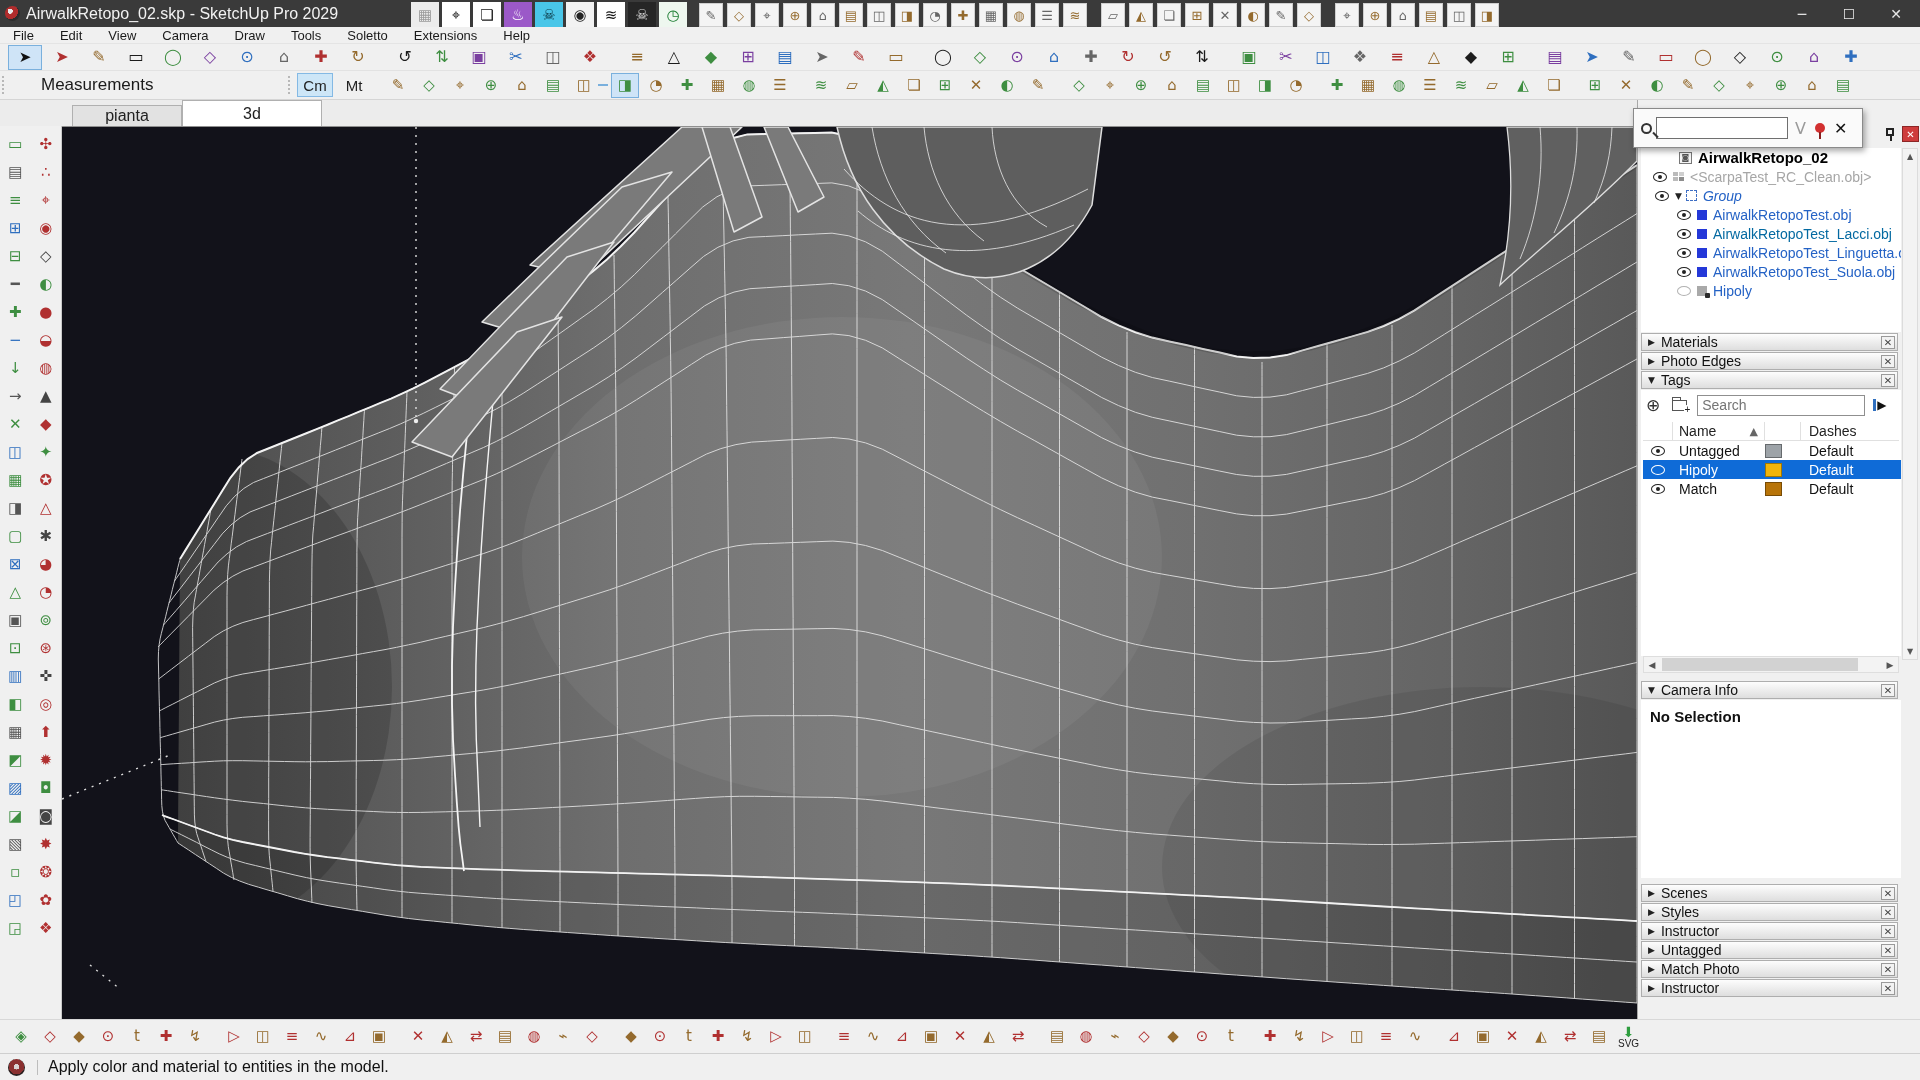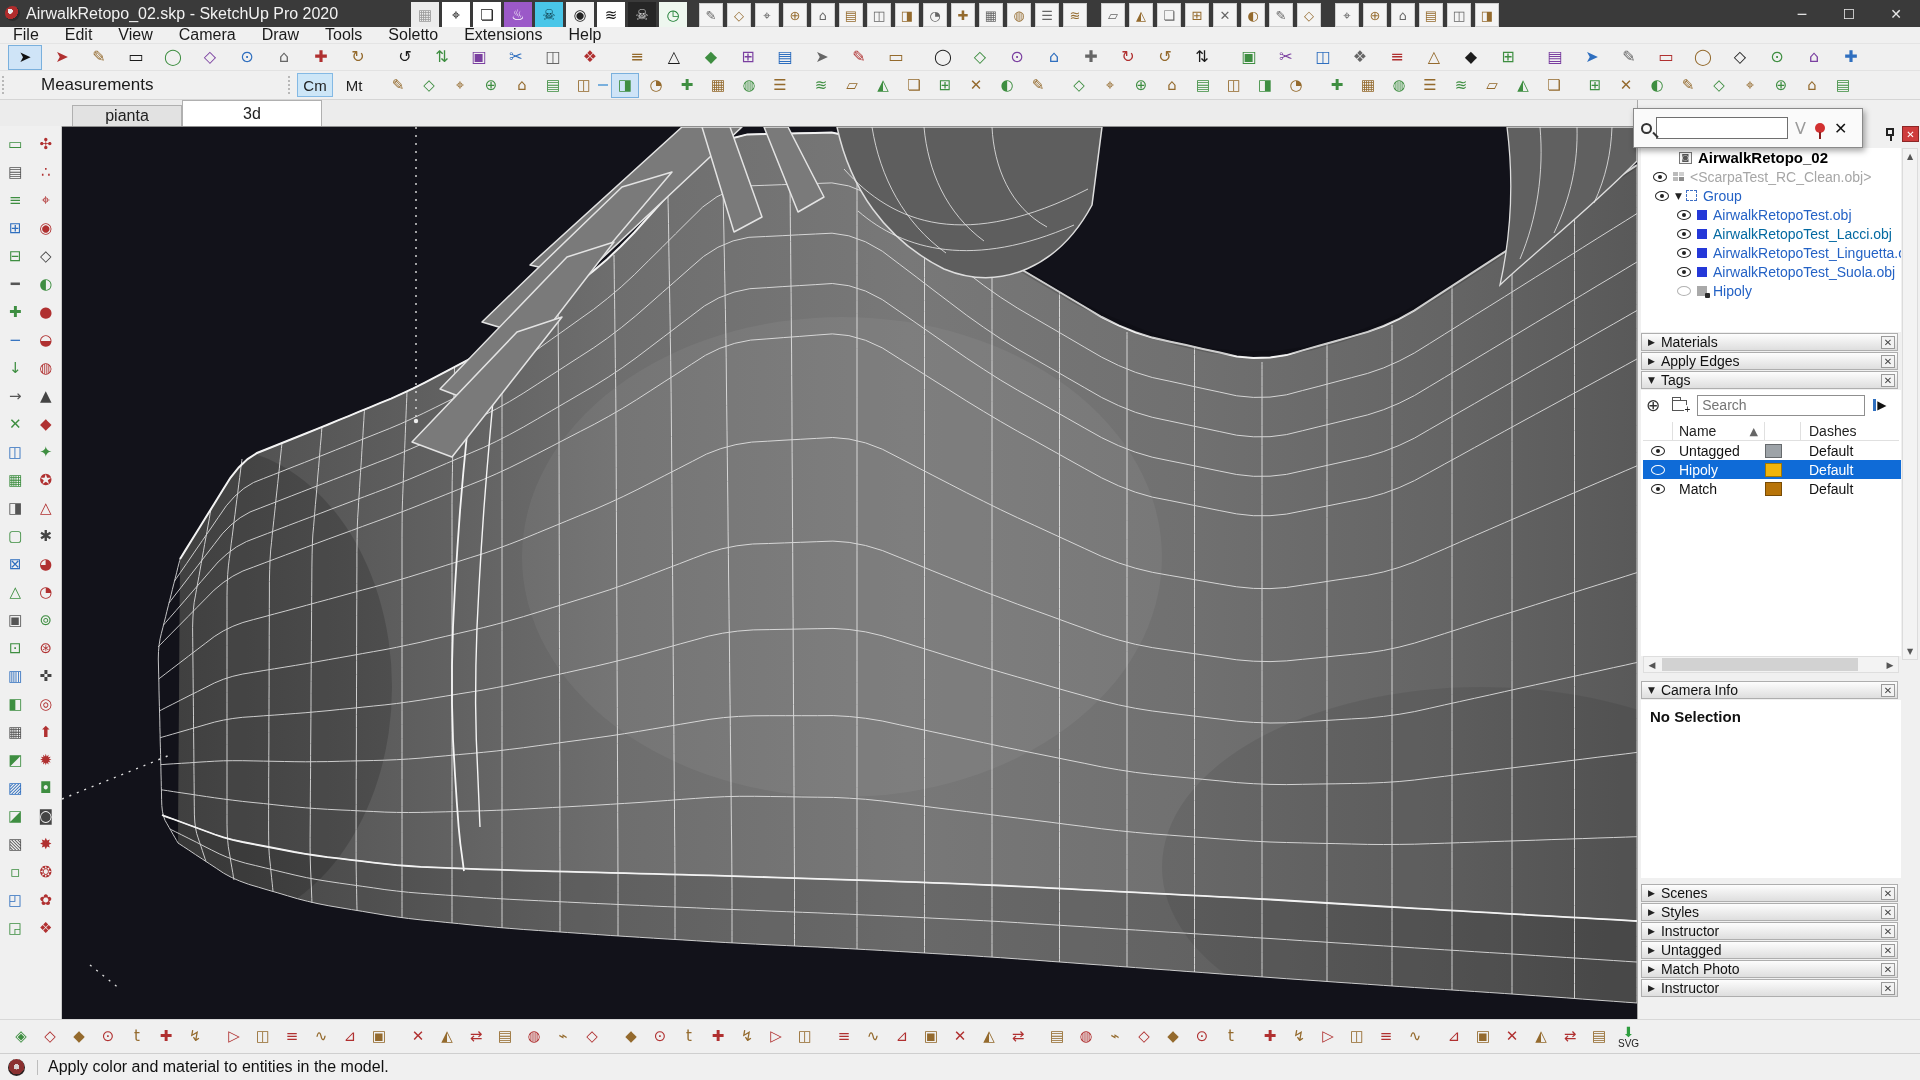--- a/index.html
+++ b/index.html
@@ -8,21 +8,21 @@
   
   #titlebar{left:0;top:0;width:1920px;height:27px;background:#3a3a3a;color:#fff;display:flex;align-items:center}
   #su-logo{width:15px;height:15px;border-radius:50%;margin:0 6px 0 5px;background:radial-gradient(circle at 35% 35%,#e8e8e8 0 18%,#b02c2c 19% 55%,#2b2b2b 56%);flex:none}
   #win-title{font-size:16px;color:#f2f2f2;white-space:nowrap}
   .wbtn{position:absolute;top:0;height:27px;width:46px;display:flex;align-items:center;justify-content:center;color:#e8e8e8;font-size:14px;font-family:"DejaVu Sans",sans-serif}
   
   .strip{display:flex;align-items:center}
   .icn{display:inline-flex;align-items:center;justify-content:center;font-family:"DejaVu Sans",sans-serif;flex:none;line-height:1;user-select:none}
   .handle{width:5px;height:18px;border-left:2px dotted #b8b8b8;margin:0 4px 0 2px;flex:none}
   #menubar{left:0;top:27px;width:1920px;height:17px;background:#f0f0f0;display:flex;align-items:center;border-bottom:1px solid #e4e4e4}
-  #menubar span{font-size:16px;color:#1a1a1a;padding:0 13px;white-space:nowrap}
+  #menubar span{font-size:13px;color:#1a1a1a;padding:0 13px;white-space:nowrap}
   #titlestrip{left:408px;top:1px;height:28px}
   #row2{left:0;top:44px;width:1920px;height:27px;background:#f0f0f0;border-bottom:1px solid #e2e2e2}
   #row3{left:0;top:71px;width:1920px;height:29px;background:#f0f0f0;border-bottom:1px solid #d5d5d5}
   #meas-label{font-size:17px;color:#1b1b1b;margin-left:30px;width:185px}
   .unitbtn{width:36px;height:24px;display:flex;align-items:center;justify-content:center;font-size:15px;color:#222;border:1px solid transparent;margin-right:3px}
   .unitbtn.on{background:#cde6f7;border-color:#84b9e4}
   
   #tabbar{left:0;top:100px;width:1637px;height:26px;background:#ececec;display:flex;align-items:flex-end}
   .tab{font-size:16px;color:#222;display:flex;align-items:center;justify-content:center}
   #tab-pianta{width:110px;height:21px;background:#e2e2e2;border:1px solid #b0b0b0;border-bottom:none;margin-left:72px}
@@ -109,21 +109,21 @@
   #hscroll .a{width:16px;text-align:center;font-size:9px;color:#555;font-family:"DejaVu Sans",sans-serif}
   #hscroll .thumb{height:13px;width:196px;background:#d2d2d2;margin-left:2px}
   #noselect{left:12px;top:608px;font-weight:bold;font-size:15px;color:#111}
   #entity-white{left:3px;top:600px;width:260px;height:178px;background:#fff}
 </style>
 </head>
 <body>
 
 <div class="abs" id="titlebar">
   <span id="su-logo"></span>
-  <span id="win-title">AirwalkRetopo_02.skp - SketchUp Pro 2020</span>
+  <span id="win-title">AirwalkRetopo_02.skp - SketchUp Pro 2029</span>
 </div>
 <div class="wbtn" style="left:1779px">─</div>
 <div class="wbtn" style="left:1826px">☐</div>
 <div class="wbtn" style="left:1873px">✕</div>
 <div class="abs strip" id="titlestrip">
     <span class="icn" style="color: rgb(154, 154, 154); background: rgb(236, 236, 236); width: 28px; height: 27px; font-size: 15px; margin-left: 3px;">▦</span>
     <span class="icn" style="color: rgb(17, 17, 17); background: rgb(255, 255, 255); width: 28px; height: 27px; font-size: 15px; margin-left: 3px;">⌖</span>
     <span class="icn" style="color: rgb(17, 17, 17); background: rgb(255, 255, 255); width: 28px; height: 27px; font-size: 15px; margin-left: 3px;">❏</span>
     <span class="icn" style="color: rgb(255, 255, 255); background: rgb(155, 89, 200); width: 28px; height: 27px; font-size: 15px; margin-left: 3px;">♨</span>
     <span class="icn" style="color: rgb(10, 52, 64); background: rgb(73, 198, 232); width: 28px; height: 27px; font-size: 15px; margin-left: 3px;">☠</span>
@@ -482,21 +482,21 @@
           </span>
           <span class="comp"></span>
           <span style="color: rgb(166, 166, 166);">&lt;ScarpaTest_RC_Clean.obj&gt;</span>
         </div>
         <div class="trow" style="padding-left: 8px;">
           <span class="eyec">
             <span class="eye open"></span>
           </span>
           <span class="caret">▼</span>
           <span class="grpic"></span>
-          <span style="color: rgb(36, 98, 197);">Group</span>
+          <span style="color: rgb(36, 98, 197); font-style: italic;">Group</span>
         </div>
         <div class="trow" style="padding-left: 30px;">
           <span class="eyec">
             <span class="eye open"></span>
           </span>
           <span class="sqblue"></span>
           <span style="color: rgb(36, 98, 197);">AirwalkRetopoTest.obj</span>
         </div>
         <div class="trow" style="padding-left: 30px;">
           <span class="eyec">
@@ -533,21 +533,21 @@
     <span class="sarrow" style="bottom:0">▼</span>
   </div>
 
   <div class="phead" style="top:233px">
     <span class="tri">▶</span>
     <span>Materials</span>
     <span class="x">✕</span>
   </div>
   <div class="phead" style="top:252px">
     <span class="tri">▶</span>
-    <span>Apply Edges</span>
+    <span>Photo Edges</span>
     <span class="x">✕</span>
   </div>
   <div class="phead" style="top:271px">
     <span class="tri">▼</span>
     <span>Tags</span>
     <span class="x">✕</span>
   </div>
 
   <div class="abs" id="tagsbox" style="top:290px;height:266px"></div>
   <div class="abs" id="tagbar" style="top:292px">

